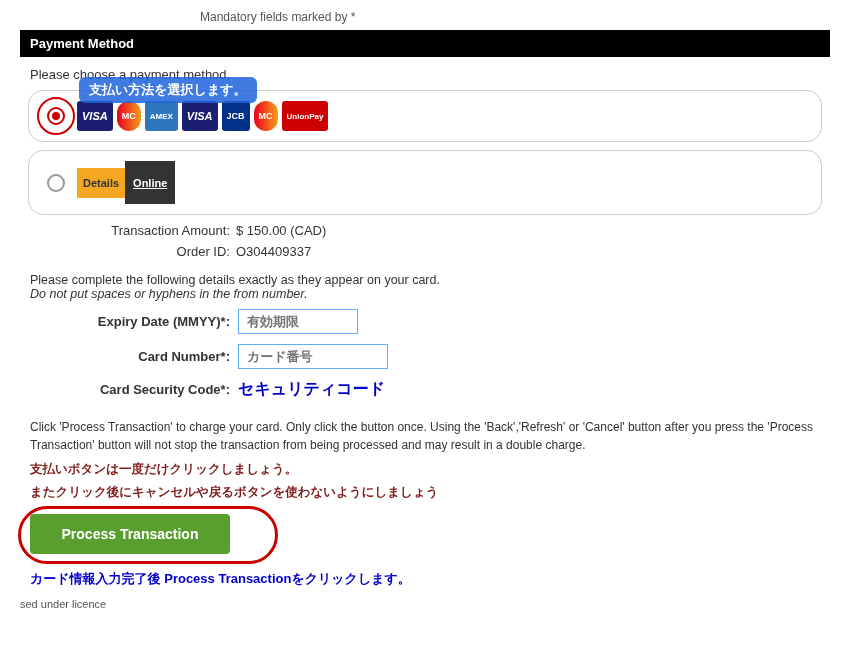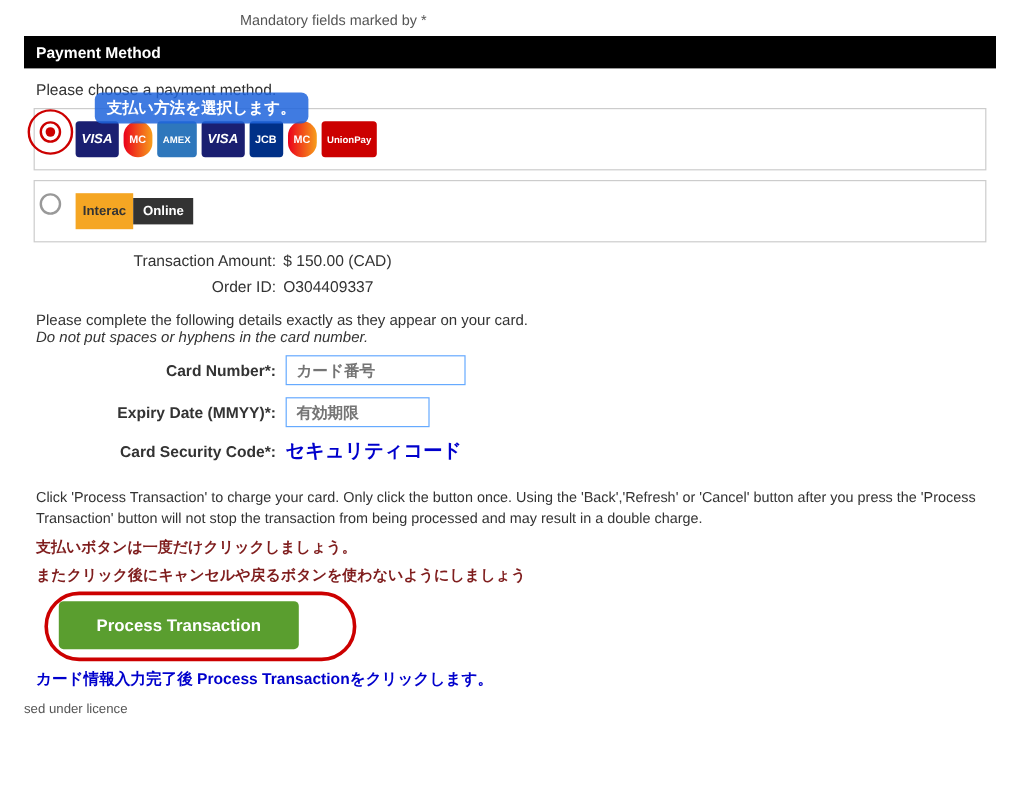--- a/index.html
+++ b/index.html
@@ -30,25 +30,25 @@
       padding: 6px 10px;
       margin-bottom: 10px;
     }
     .choose-text {
       font-size: 13px;
       padding-left: 10px;
       margin-bottom: 8px;
     }
     .payment-option {
       border: 1px solid #ccc;
-      border-radius: 0;
+      border-radius: 15px;
       margin: 0 0 8px 0;
-      padding: 10px 4px;
-      display: flex;
-      align-items: flex-start;
+      padding: 10px 18px;
+      display: flex;
+      align-items: center;
       gap: 12px;
       background: #fff;
     }
     .radio-circle {
       width: 18px;
       height: 18px;
       border-radius: 50%;
       border: 2px solid #c00;
       display: flex;
       align-items: center;
@@ -106,23 +106,24 @@
       height: 30px;
       display: flex;
       align-items: center;
     }
     .online-box {
       background: #333;
       color: #fff;
       font-size: 11px;
       font-weight: bold;
       padding: 4px 8px;
-      height: 22px;
-      display: flex;
-      align-items: center;
+      height: 43px;
+      display: flex;
+      align-items: center;
+      text-decoration: underline;
     }
     .section-header2 {
       background: #888;
       color: #fff;
       font-weight: bold;
       font-size: 13px;
       padding: 6px 10px;
       margin-bottom: 12px;
     }
     .details-row {
@@ -271,65 +272,65 @@
         <div class="card-logo logo-visa2">VISA</div>
         <div class="card-logo logo-jcb">JCB</div>
         <div class="card-logo logo-mc2">MC</div>
         <div class="card-logo logo-unionpay">UnionPay</div>
       </div>
     </div>
 
     <div class="payment-option">
       <div class="radio-circle-empty"></div>
       <div class="interac-logo">
-        <div class="interac-box">Interac</div>
+        <div class="interac-box">Details</div>
         <div class="online-box">Online</div>
       </div>
     </div>
   </div>
 
 
   <div class="details-row">
     <div class="details-label">Transaction Amount:</div>
     <div class="details-value">$ 150.00 (CAD)</div>
   </div>
 
   <div class="details-row">
     <div class="details-label">Order ID:</div>
     <div class="details-value">O304409337</div>
   </div>
 
   <div class="instructions">
     <span>Please complete the following details exactly as they appear on your card.</span><br>
-    <em>Do not put spaces or hyphens in the card number.</em>
-  </div>
-
+    <em>Do not put spaces or hyphens in the from number.</em>
+  </div>
+
+
+  <div class="form-row">
+    <div class="form-label">Expiry Date (MMYY)*:</div>
+    <input class="form-input short" type="text" placeholder="有効期限" style="">
+  </div>
 
   <div class="form-row">
     <div class="form-label">Card Number*:</div>
     <input class="form-input medium" type="text" placeholder="カード番号" style="">
   </div>
 
   <div class="form-row">
-    <div class="form-label">Expiry Date (MMYY)*:</div>
-    <input class="form-input short" type="text" placeholder="有効期限" style="">
-  </div>
-
-  <div class="form-row">
     <div class="form-label">Card Security Code*:</div>
     <span style="color:#00c; font-size:16px; font-weight:bold;">セキュリティコード</span>
   </div>
 
   <div class="warning-text">Click 'Process Transaction' to charge your card. Only click the button once. Using the 'Back','Refresh' or 'Cancel' button after you press the 'Process Transaction' button will not stop the transaction from being processed and may result in a double charge.</div>
 
   <div class="annotation-text">支払いボタンは一度だけクリックしましょう。</div>
   <div class="annotation-text">またクリック後にキャンセルや戻るボタンを使わないようにしましょう</div>
 
   <div class="buttons-row">
-    <div style="position:relative;margin-left:19px;">
+    <div style="position:relative;">
       <button class="btn-process">Process Transaction</button>
       
       <div style="position:absolute; top:-8px; left:-12px; width:260px; height:58px; border:3px solid #c00; border-radius:30px; pointer-events:none;"></div>
     </div>
   </div>
 
   <div class="footer-annotation">カード情報入力完了後 Process Transactionをクリックします。</div>
 
   <div class="licence-note">sed under licence</div>
 </div>

